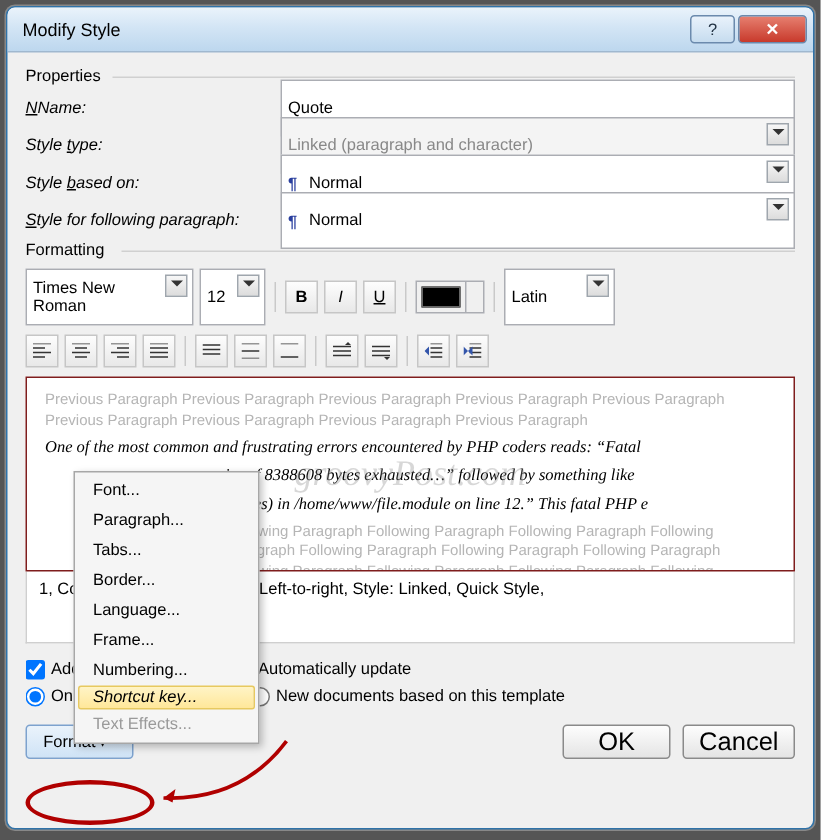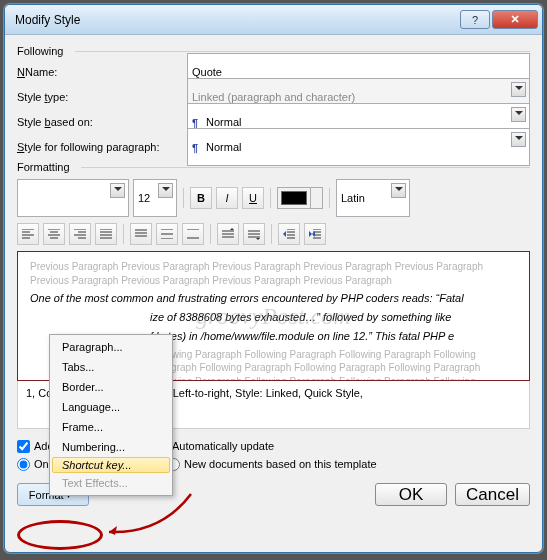--- a/index.html
+++ b/index.html
@@ -8,38 +8,38 @@
   .titlebar { height: 30px; background: linear-gradient(#eaf3fb, #d3e5f5 45%, #bdd7ee); border-bottom: 1px solid #a0b8cf; display: flex; align-items: center; padding: 0 4px 0 10px; font-size: 12px; color: #000; }
   .titlebar .title { flex: 1; }
   .titlebtn { width: 30px; height: 19px; margin-left: 2px; border: 1px solid #6b8aad; border-radius: 3px; display: flex; align-items: center; justify-content: center; font-size: 11px; }
   .titlebtn.help { background: linear-gradient(#e9f2fb,#c6dcef); color:#234; }
   .titlebtn.close { width: 46px; background: linear-gradient(#e67f6f,#c83a2c); color: #fff; font-weight: bold; }
   .body { padding: 8px 12px 10px; font-size: 11px; color: #000; }
   .group-label { font-size: 11px; margin: 2px 0 4px; position: relative; }
   .group-label::after { content: ""; position: absolute; left: 58px; right: 0; top: 50%; border-top: 1px solid #d0d0d0; }
   .group-label.fmt::after { left: 64px; }
   .row { display: flex; align-items: center; margin: 3px 0; height: 22px; }
-  .row label { width: 170px; }
+  .row label { width: 170px; font-style: italic; }
   .row .under { text-decoration: underline; }
   .input, .select { height: 21px; border: 1px solid #abadb3; background: #fff; font-size: 11px; padding: 18px 4px; }
   .select { display: flex; align-items: center; position: relative; padding-right: 18px; }
   .select::after { content: ""; position: absolute; right: 3px; top: 3px; width: 13px; height: 13px; border: 1px solid #9fa6ad; background: linear-gradient(#f7f7f7,#dcdcdc); }
   .select .caret { position: absolute; right: 6px; top: 7px; width: 0;height:0;border-left:4px solid transparent;border-right:4px solid transparent;border-top:4px solid #333; z-index:1;}
   .select.disabled { background:#f4f4f4; color:#888; }
   .pill-ico { display:inline-block; width:10px; height:10px; margin-right:4px; color:#2a3f9e; font-weight:bold; }
   .toolbar { display: flex; flex-wrap: wrap; align-items: center; gap: 4px; margin: 6px 0; }
   .toolbar .sep { width:1px; height:20px; background:#c9c9c9; margin:0 2px; }
   .tbtn { width:22px; height:22px; border:1px solid #c6c6c6; background:linear-gradient(#fdfdfd,#e8e8e8); display:flex;align-items:center;justify-content:center; font-size:11px; }
   .tbtn svg { display:block; }
   .colorbtn { width:46px; height:22px; border:1px solid #abadb3; display:flex; align-items:center; }
   .colorbtn .sw { width:26px; height:14px; background:#000; margin:0 3px; border:1px solid #666;}
   .colorbtn .dd { flex:1; height:100%; border-left:1px solid #abadb3; display:flex;align-items:center;justify-content:center;}
   .colorbtn .dd .caret{position:static;}
   .preview { border:1px solid #7f1d1d; background:#fff; height:130px; padding:8px 12px; overflow:hidden; font-size:10px; color:#b5b5b5; line-height:1.35; font-family: "Times New Roman", serif; position:relative;}
-  .preview .sample { color:#000; font-style:italic; font-family:Liberation Sans, sans-serif; font-size:11px; margin:4px 0;}
+  .preview .sample { color:#000; font-style:italic; font-family:Liberation Serif, serif; font-size:11px; margin:4px 0;}
   .preview .wm { position:absolute; left:0; right:0; top:48px; text-align:center; font-size:24px; color:rgba(140,140,140,.35); font-family:Georgia, serif; font-style:italic; pointer-events:none;}
   .desc { border:1px solid #cfcfcf; border-top:none; background:#fff; padding:6px 8px; font-size:11px; min-height:48px;}
   .footer-opts { margin:8px 0 4px; }
   .footer-opts .chk { display:flex; align-items:center; height:18px; }
   .footer-opts input { margin:0 4px 0 0;}
   .radios { margin-left:0; }
   .radios label { display:flex; align-items:center; height:18px;}
   .radios input { margin:0 4px 0 0;}
   .btn { min-width:72px; height:23px; border:1px solid #8a8a8a; background:linear-gradient(#fdfdfd,#e4e4e4); font-size:17px; border-radius:3px; display:flex;align-items:center;justify-content:center; padding:0 10px;}
   .format-btn { position:relative; min-width:72px; border:1px solid #7da2ce; background:linear-gradient(#eaf3fb,#cfe3f6); border-radius:3px; height:23px; display:inline-flex;align-items:center;justify-content:center; font-size:11px; padding:0 16px 0 10px;}
@@ -55,21 +55,21 @@
 <body>
 
 <div class="window">
   <div class="titlebar">
     <span class="title">Modify Style</span>
     <div class="titlebtn help">?</div>
     <div class="titlebtn close">✕</div>
   </div>
 
   <div class="body">
-    <div class="group-label">Following</div>
+    <div class="group-label">Properties</div>
 
     <div class="row">
       <label><span class="under">N</span><span>Name:</span></label>
       <input class="input" style="flex: 1 1 0%;" value="Quote">
     </div>
     <div class="row">
       <label>Style <span class="under">t</span>ype:</label>
       <div class="select disabled" style="flex:1">
           <span>Linked (paragraph and character)</span>
           <span class="caret"></span>
@@ -89,20 +89,21 @@
           <span class="pill-ico">¶</span>
           <span>Normal</span>
           <span class="caret"></span>
         </div>
     </div>
 
     <div class="group-label fmt">Formatting</div>
 
     <div class="toolbar">
       <div class="select" style="width:112px">
+          <span>Times New Roman</span>
           <span class="caret"></span>
         </div>
       <div class="select" style="width:44px">
           <span>12</span>
           <span class="caret"></span>
         </div>
       <span class="sep"></span>
       <div class="tbtn">
           <b>B</b>
         </div>
@@ -230,20 +231,21 @@
           <span>F<span class="under">o</span>rmat</span> 
           <span style="margin-left:2px">▾</span>
         </div>
       <div style="flex:1"></div>
       <div class="btn">OK</div>
       <div class="btn" style="margin-left:8px">Cancel</div>
     </div>
   </div>
 
   <div class="menu">
+    <div class="mi"><span class="under">F</span>ont...</div>
     <div class="mi"><span class="under">P</span>aragraph...</div>
     <div class="mi"><span class="under">T</span>abs...</div>
     <div class="mi"><span class="under">B</span>order...</div>
     <div class="mi"><span class="under">L</span>anguage...</div>
     <div class="mi">Fra<span class="under">m</span>e...</div>
     <div class="mi"><span class="under">N</span>umbering...</div>
     <div class="mi hl">Shortcut <span class="under">k</span>ey...</div>
     <div class="mi disabled">Text <span class="under">E</span>ffects...</div>
   </div>
 

